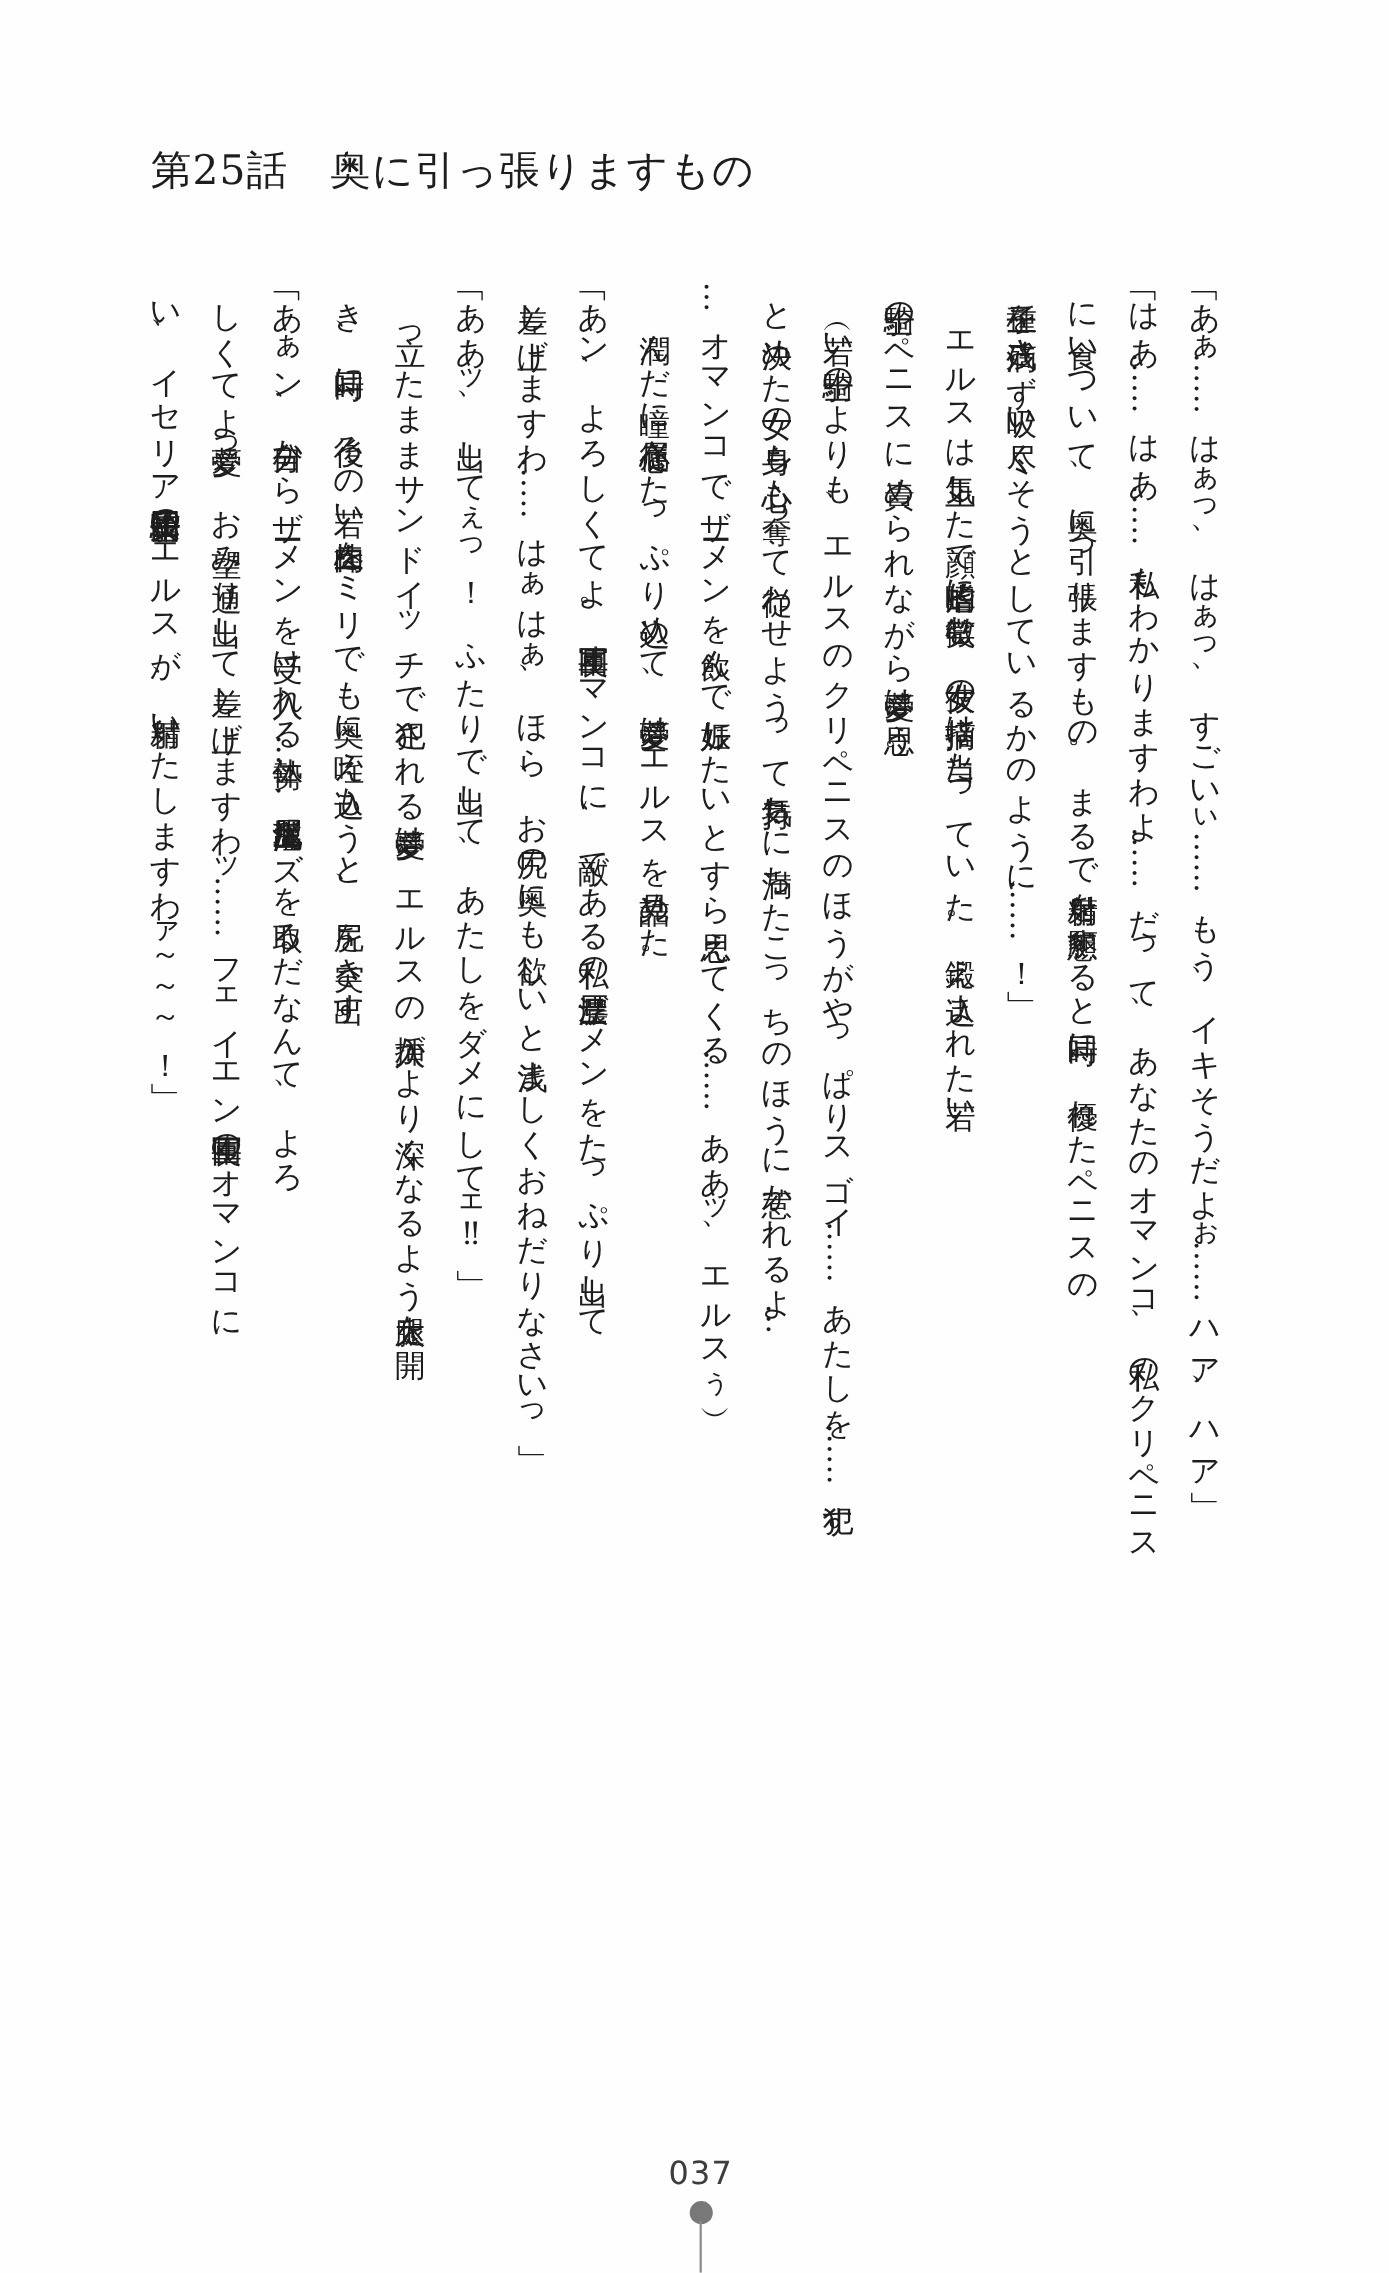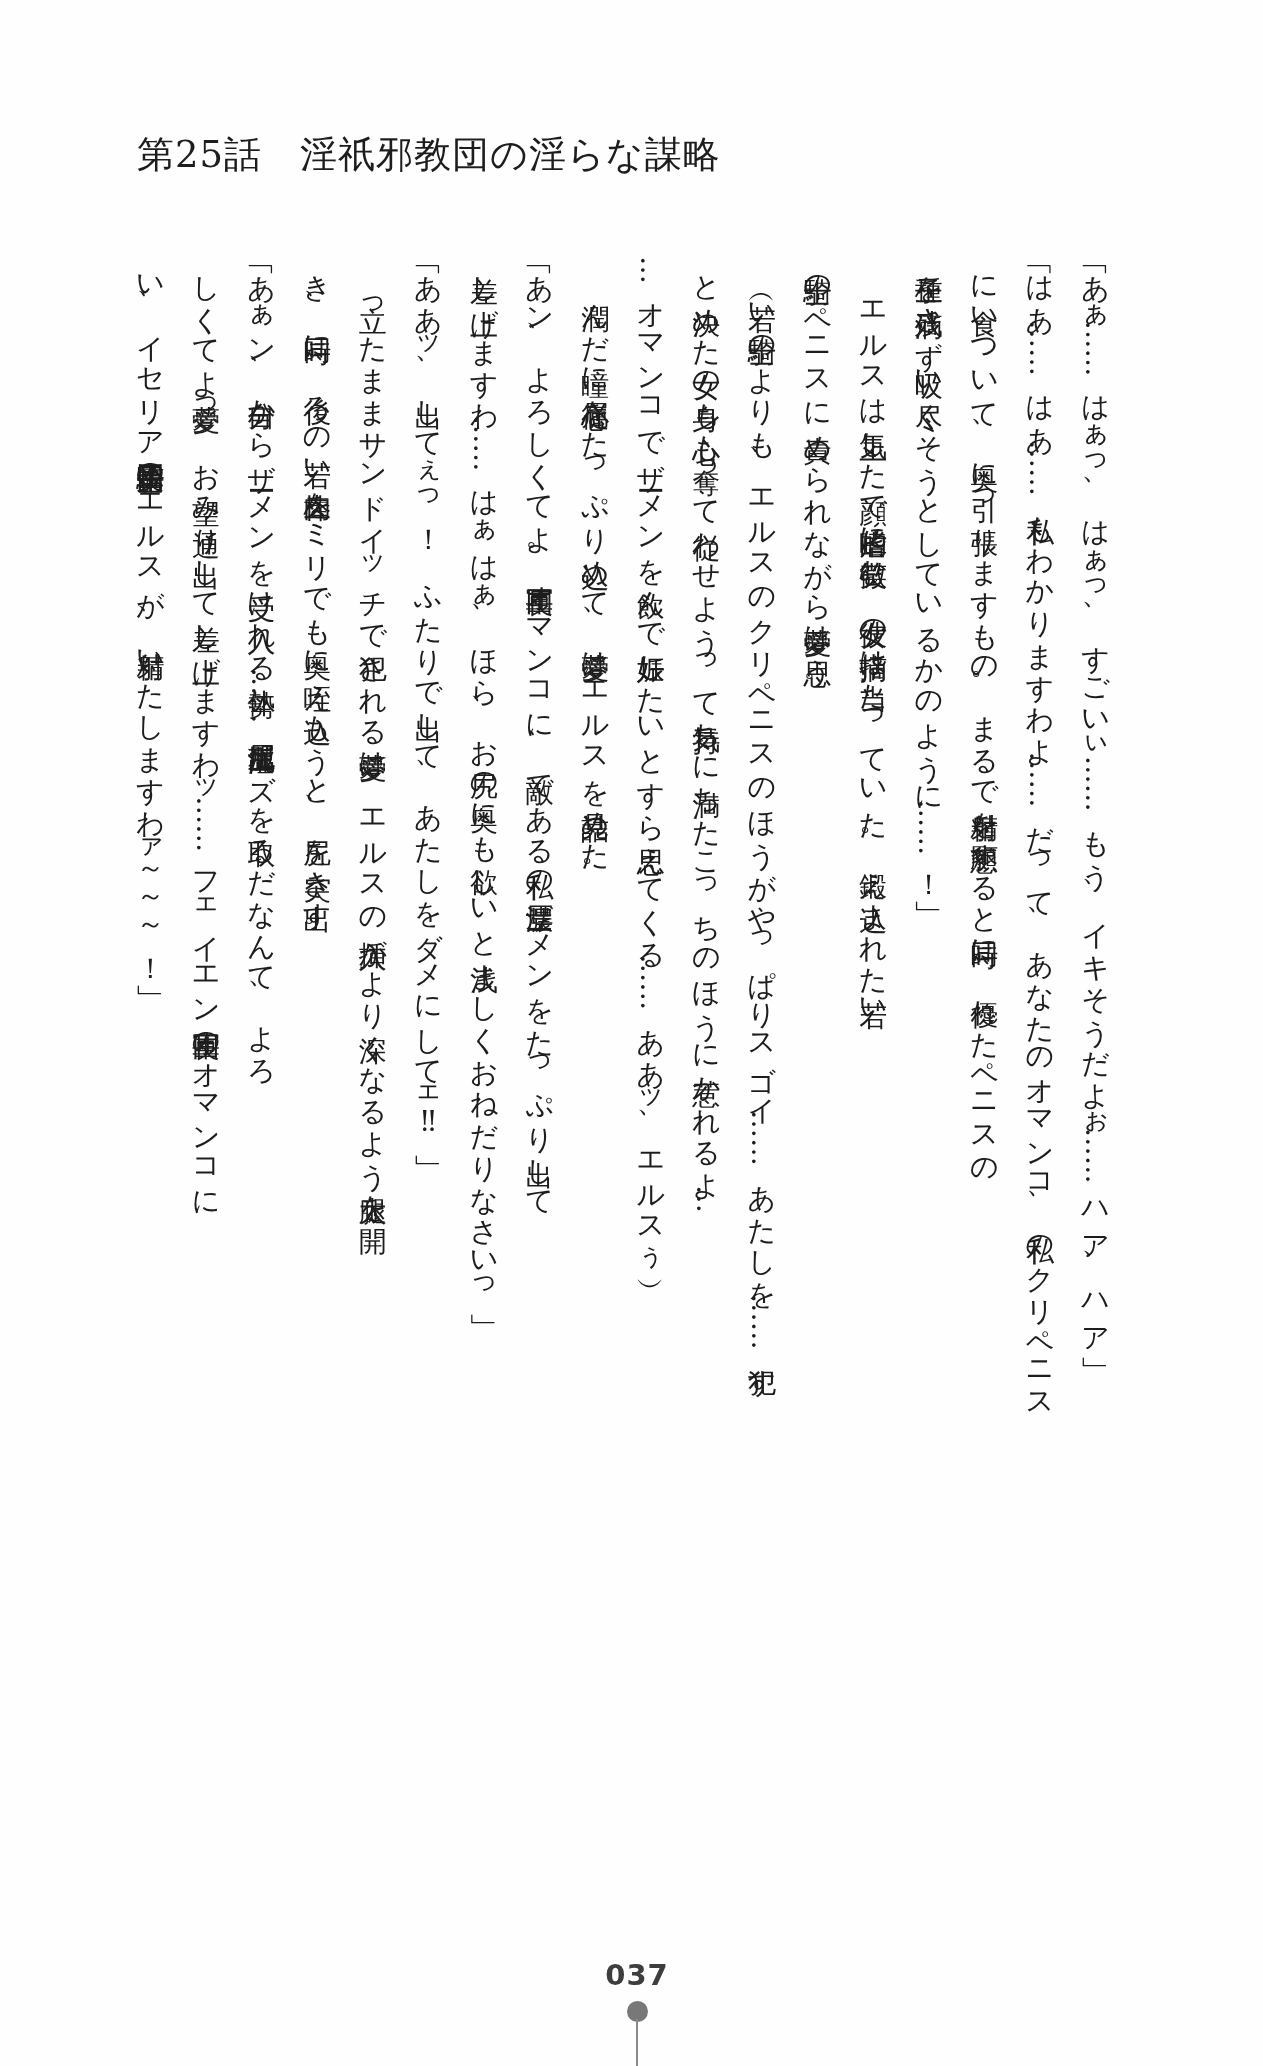--- a/index.html
+++ b/index.html
@@ -26,36 +26,36 @@
     writing-mode:vertical-rl;text-orientation:mixed;
     font-size:28px;line-height:55.6px;color:var(--ink);
     letter-spacing:0;
   }
   .body-text p{margin:0;padding:0;}
   .body-text p.ind{text-indent:1em;}
   .page-number{
     position:absolute;left:577px;top:1958px;width:120px;
     text-align:center;
     font-family:"DejaVu Sans","Liberation Sans",sans-serif;
-    font-size:29px;font-weight:700;color:var(--num);
+    font-size:29px;font-weight:400;color:var(--num);
     letter-spacing:1px;
   }
   .footer-dot{
     position:absolute;left:627px;top:2001px;width:21px;height:21px;
     border-radius:50%;background:var(--dot);
   }
   .footer-rule{
     position:absolute;left:636px;top:2019px;width:2px;height:47px;
     background:var(--stem);
   }
 </style>
 </head>
 <body>
 
-<div class="running-head">第25話　淫祇邪教団の淫らな謀略</div>
+<div class="running-head">第25話　奥に引っ張りますもの</div>
 
 <div class="body-text">
   <p>「あぁ……はぁっ、はぁっ、すごいぃ……もう、イキそうだよぉ……ハア、ハア」</p>
   <p>「はあ……はあ……私もわかりますわよ……だって、あなたのオマンコ、私のクリペニス</p>
   <p>に食いついて、奥に引っ張りますもの。まるで射精を懇願すると同時に、優れたペニスの</p>
   <p>子種を一滴残さず吸い尽くそうとしているかのように……！」</p>
   <p class="ind">エルスは上気した顔で嗜虐的に微笑む。彼女の指摘は当たっていた。鍛え込まれた若い</p>
   <p>騎士のペニスに責められながら愛夢は思う。</p>
   <p class="ind">（若い騎士のよりも、エルスのクリペニスのほうがやっぱりスゴイ……あたしを……犯す</p>
   <p>と決めた女の身も心も奪って従わせようって気持ちに満ちたこっちのほうに惹かれるよ…</p>

